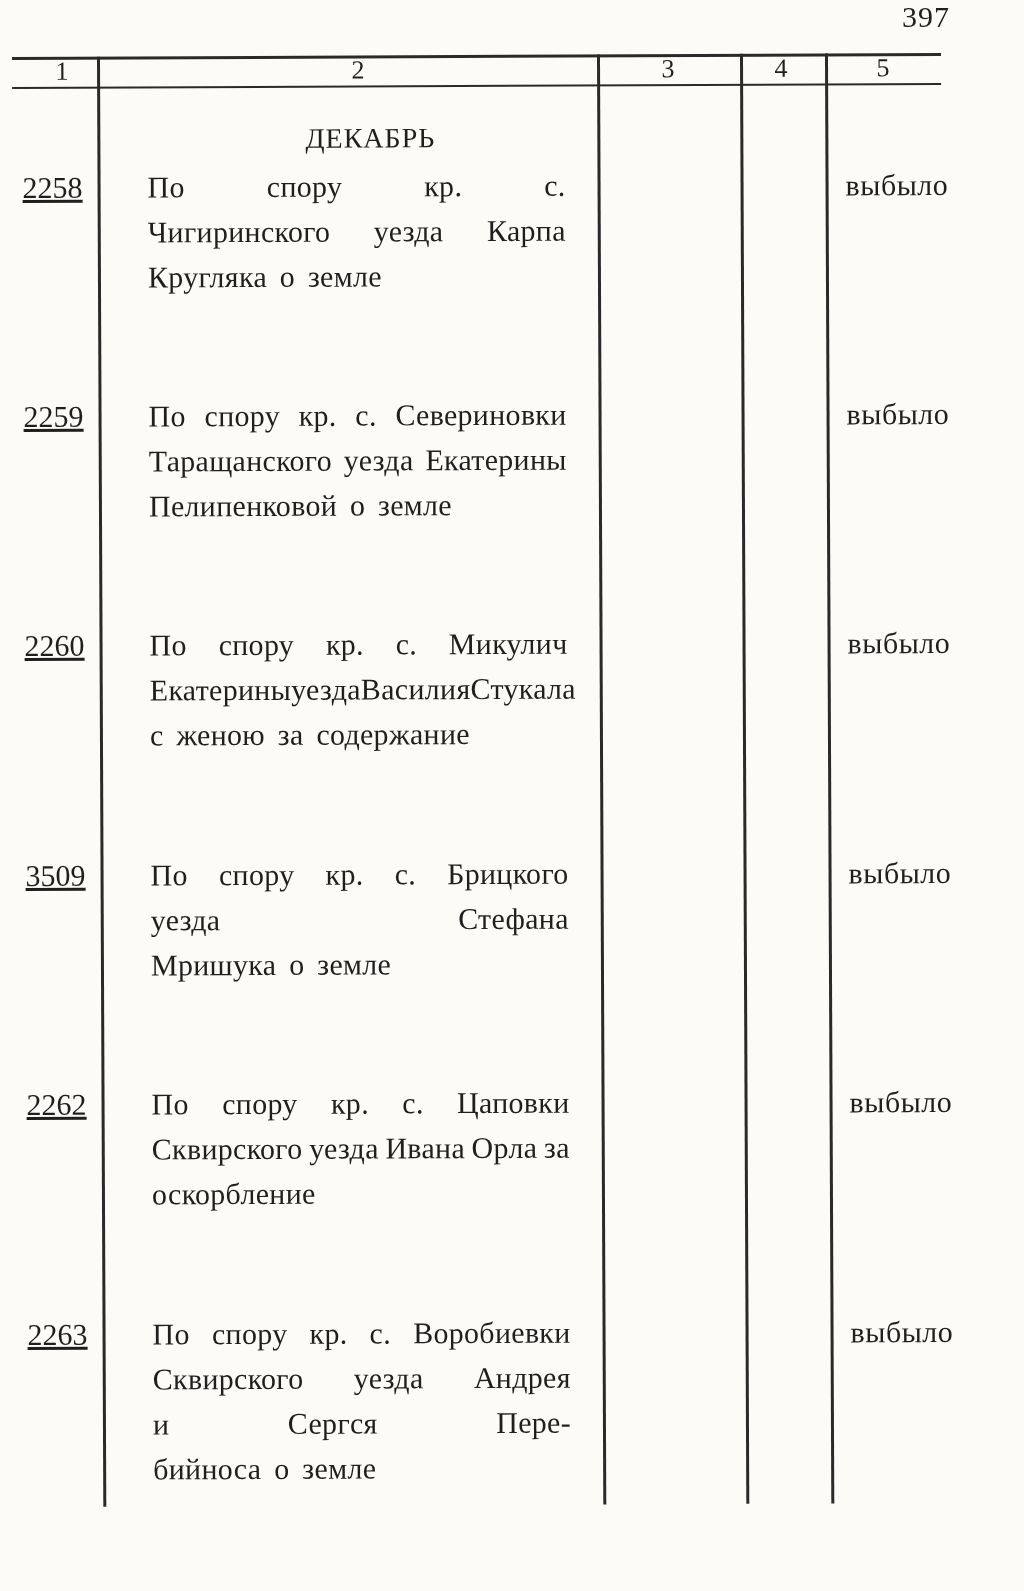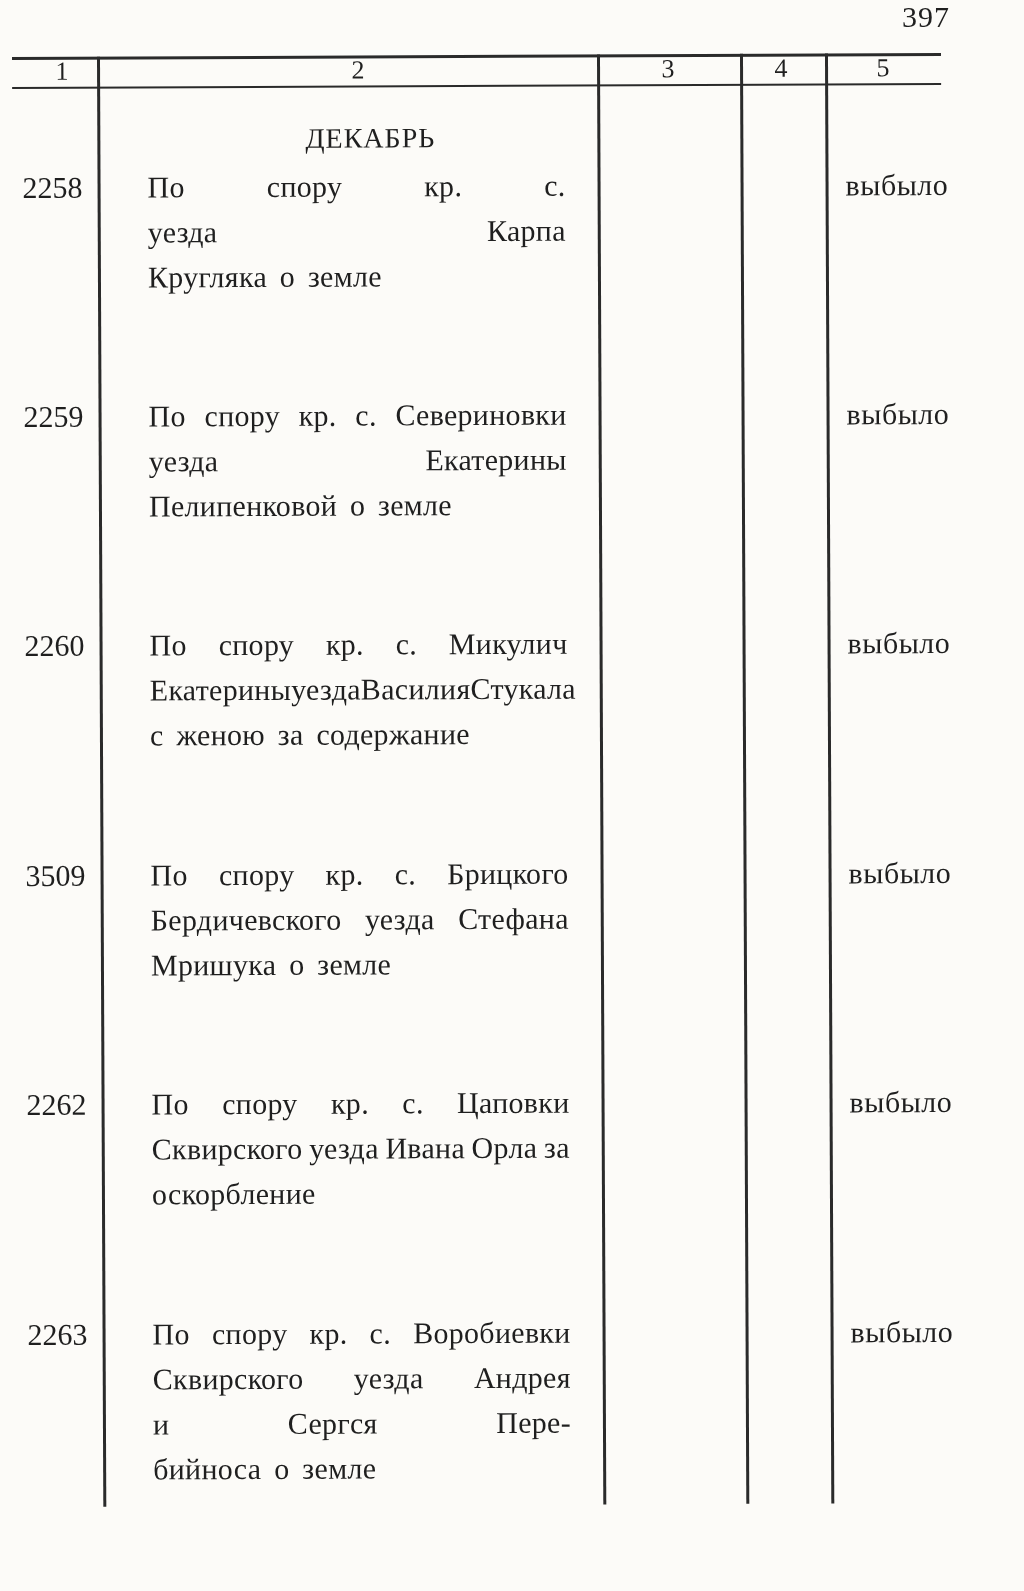--- a/index.html
+++ b/index.html
@@ -45,21 +45,21 @@
   .ch1{left:62px;} .ch2{left:358px;} .ch3{left:668px;} .ch4{left:781px;} .ch5{left:883px;}
   .section-title{
     position:absolute;top:117px;left:147px;width:418px;
     text-align:center;
     font-size:28px;line-height:45px;letter-spacing:1px;
     transform:translateX(14px);
   }
   .row{position:absolute;left:0;width:1024px;}
   .case-number{
     position:absolute;top:0;left:8px;width:88px;
-    text-align:center;font-size:30px;line-height:45px;
+    text-align:center;font-size:30px;line-height:45px;text-decoration:underline;
   }
   .case-text{
     position:absolute;top:0;left:147px;width:418px;
     font-size:30px;letter-spacing:0.3px;
   }
   .case-text .line{line-height:45px;height:45px;white-space:nowrap;}
   .case-text .line.just{display:flex;justify-content:space-between;}
   .case-text .line.last{word-spacing:5px;}
   .case-status{
     position:absolute;top:1px;left:845px;width:110px;
@@ -95,39 +95,41 @@
   <div class="row" style="top: 165px;">
     <div class="case-number">2258</div>
     <div class="case-text">
             <div class="line just">
               <span>По</span>
               <span>спору</span>
               <span>кр.</span>
               <span>с.</span>
             </div>
             <div class="line just">
+              <span>Чигиринского</span>
               <span>уезда</span>
               <span>Карпа</span>
             </div>
             <div class="line last">Кругляка о земле</div>
           </div>
     <div class="case-status">выбыло</div>
   </div>
 
   <div class="row" style="top: 394px;">
     <div class="case-number">2259</div>
     <div class="case-text">
             <div class="line just">
               <span>По</span>
               <span>спору</span>
               <span>кр.</span>
               <span>с.</span>
               <span>Севериновки</span>
             </div>
             <div class="line just">
+              <span>Таращанского</span>
               <span>уезда</span>
               <span>Екатерины</span>
             </div>
             <div class="line last">Пелипенковой о земле</div>
           </div>
     <div class="case-status">выбыло</div>
   </div>
 
   <div class="row" style="top: 623px;">
     <div class="case-number">2260</div>
@@ -154,21 +156,20 @@
     <div class="case-number">3509</div>
     <div class="case-text">
             <div class="line just">
               <span>По</span>
               <span>спору</span>
               <span>кр.</span>
               <span>с.</span>
               <span>Брицкого</span>
             </div>
             <div class="line just">
-              <span>Бердичевского</span>
               <span>уезда</span>
               <span>Стефана</span>
             </div>
             <div class="line last">Мришука о земле</div>
           </div>
     <div class="case-status">выбыло</div>
   </div>
 
   <div class="row" style="top: 1082px;">
     <div class="case-number">2262</div>

